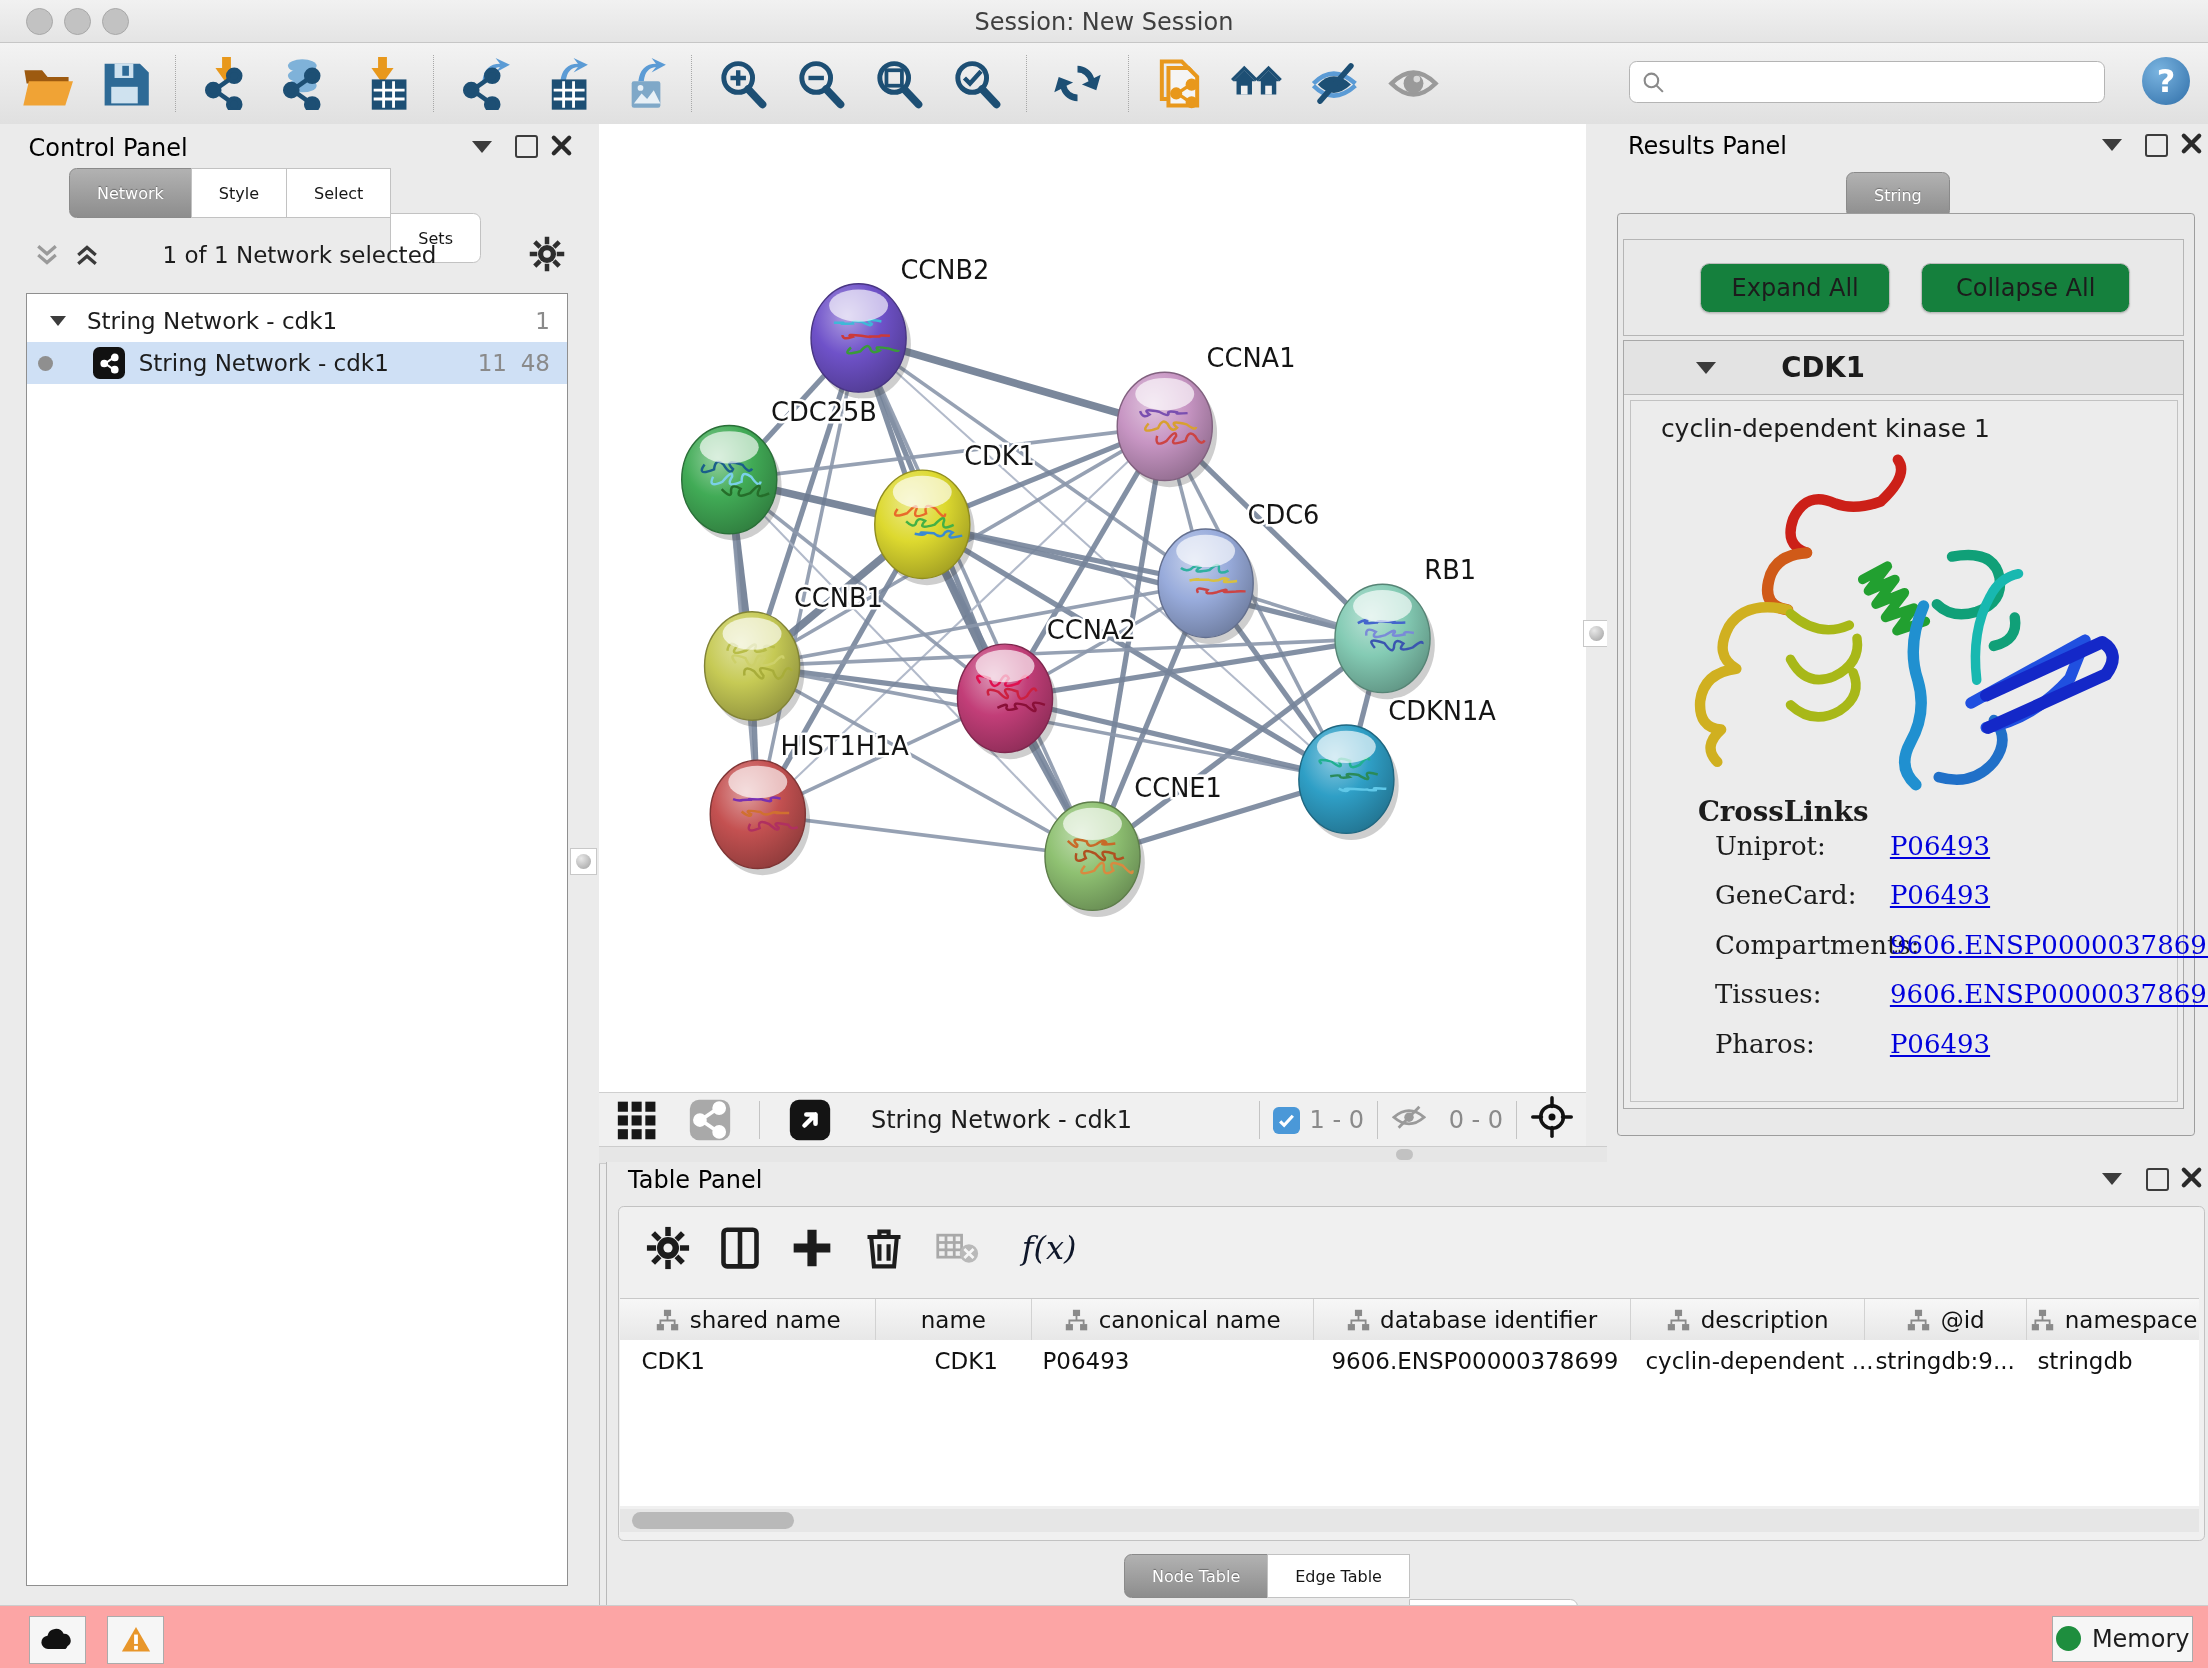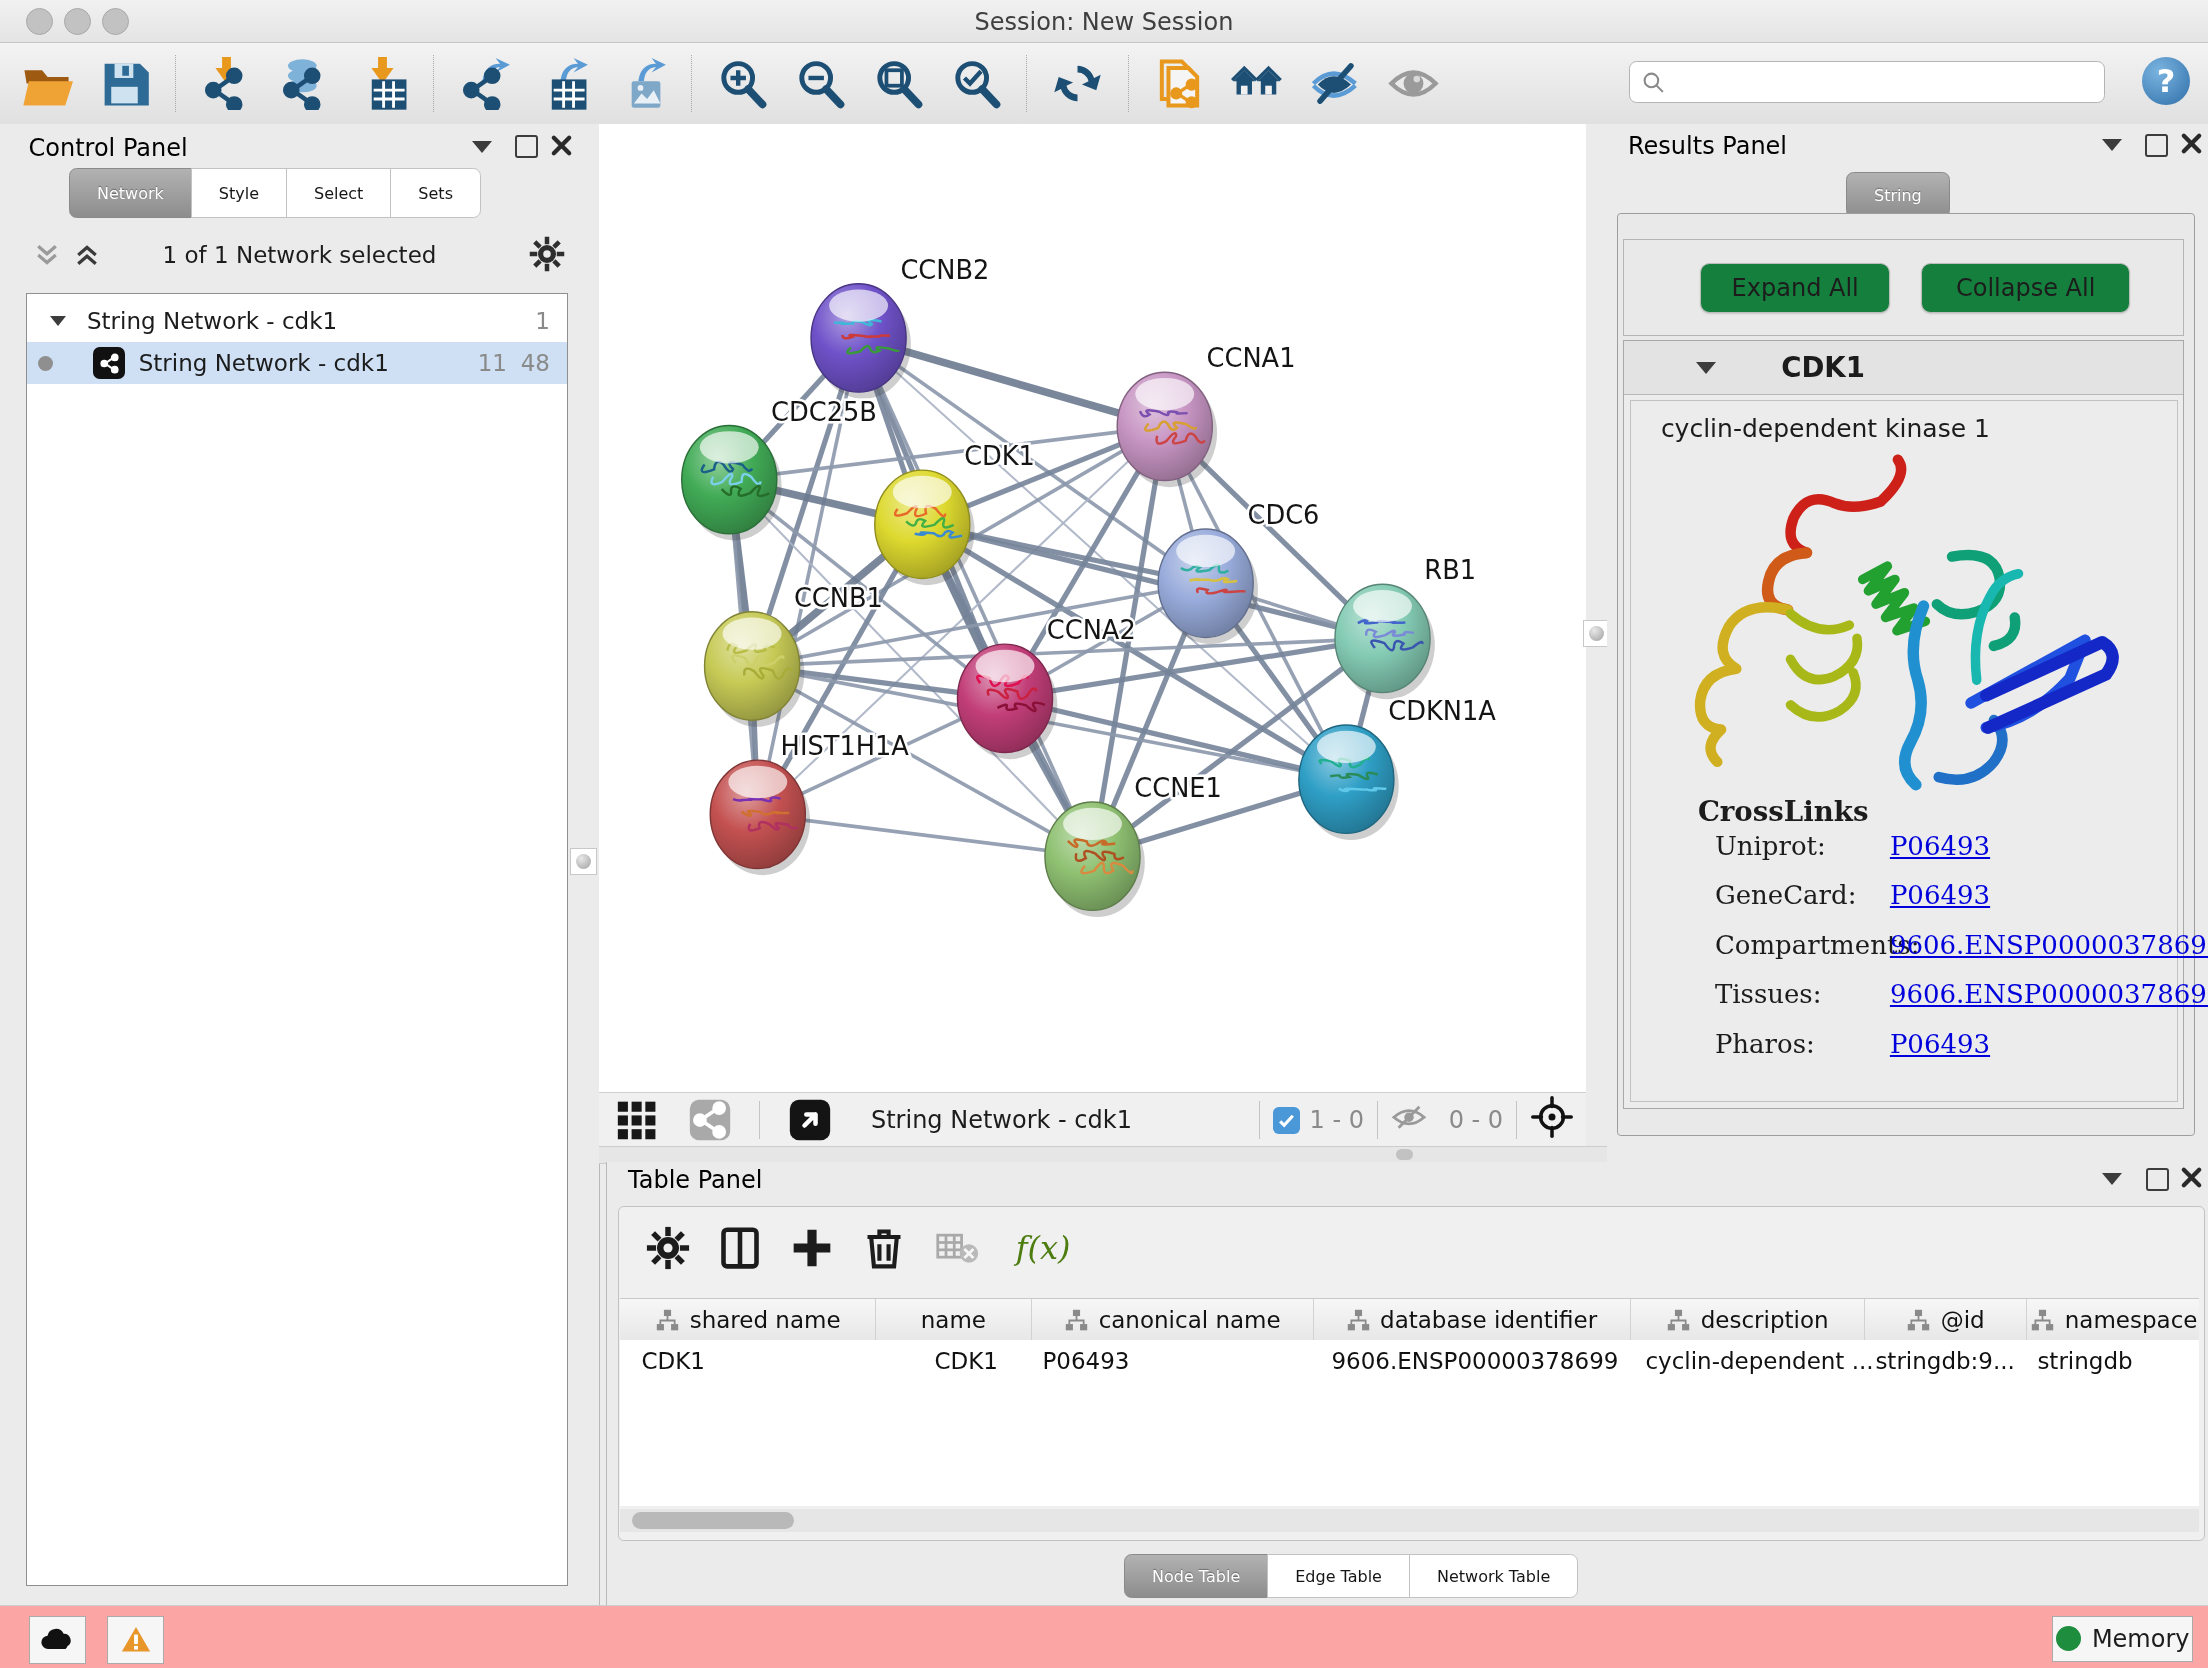--- a/index.html
+++ b/index.html
@@ -27,21 +27,21 @@
   
   .panel-title{font-size:24px;color:#000000;}
   .tri-down{width:0;height:0;border-left:10.5px solid transparent;border-right:10.5px solid transparent;
             border-top:12.4px solid #3c3c3c;}
   .float-sq{width:19px;height:19px;border:2.9px solid #3c3c3c;border-radius:2.9px;}
   .close-x svg{width:23px;height:23px;}
   
   .tab{height:48px;display:flex;align-items:center;justify-content:center;padding:0 27px;font-size:16px;
        background:#fff;border:1px solid #c2c2c2;margin-left:-1px;color:#161616;}
   .tab.first{border-radius:7.6px 0 0 7.6px;}
-  .tab.last{border-radius:0 7.6px 7.6px 0;}
+  .tab.last{border-radius:0 7.6px 7.6px 0;margin-top:45px;}
   .tab.sel{background:linear-gradient(#b2b2b2,#8d8d8d);color:#fff;border-color:#8a8a8a;
            text-shadow:0 -1px 1px rgba(0,0,0,.35);}
   .tab.lone{border-radius:7.6px;}
   
   #control-panel{left:0;top:124px;width:599px;height:1482px;background:#ebebeb;border-right:1px solid #b9b9b9;}
   #cp-tree{left:26px;top:169px;width:540px;height:1291px;background:#fff;border:1.9px solid #8f8f8f;}
   .tree-row{position:absolute;left:0;width:100%;height:42px;display:flex;align-items:center;font-size:23px;}
   .num{color:#8a8a8a;}
   #net-file-icon{width:32px;height:32px;background:#111;border-radius:6.7px;display:flex;align-items:center;justify-content:center;}
   #net-file-icon svg{width:21px;height:21px;}
@@ -765,21 +765,21 @@
                 <rect x="3" y="10" width="26" height="24"></rect>
                 <line x1="3" y1="18" x2="29" y2="18"></line>
                 <line x1="3" y1="26" x2="29" y2="26"></line>
                 <line x1="12" y1="10" x2="12" y2="34"></line>
                 <line x1="21" y1="10" x2="21" y2="34"></line>
               </g>
               <circle cx="37" cy="30" r="10" fill="#777"></circle>
               <path d="M32 25 l10 10 M42 25 l-10 10" stroke="#fff" stroke-width="3"></path>
             </svg>
           </div>
-        <span style="font-family:'DejaVu Serif','Liberation Serif',serif;font-style:italic;font-size:32px;color:#4d7c0f;margin-left:23px">f(x)</span>
+        <span style="font-family:'DejaVu Serif','Liberation Serif',serif;font-style:italic;font-size:32px;color:#0f172a;margin-left:29px">f(x)</span>
       </div>
 
       <div id="tbl-header" class="abs">
           <div class="th-cell" style="left: 0px; width: 255px;">
             <svg viewBox="0 0 28 28">
               <g fill="#8a8a8a">
                 <rect x="10" y="2" width="8" height="7"></rect>
                 <rect x="2" y="18" width="8" height="7"></rect>
                 <rect x="18" y="18" width="8" height="7"></rect>
               </g>

